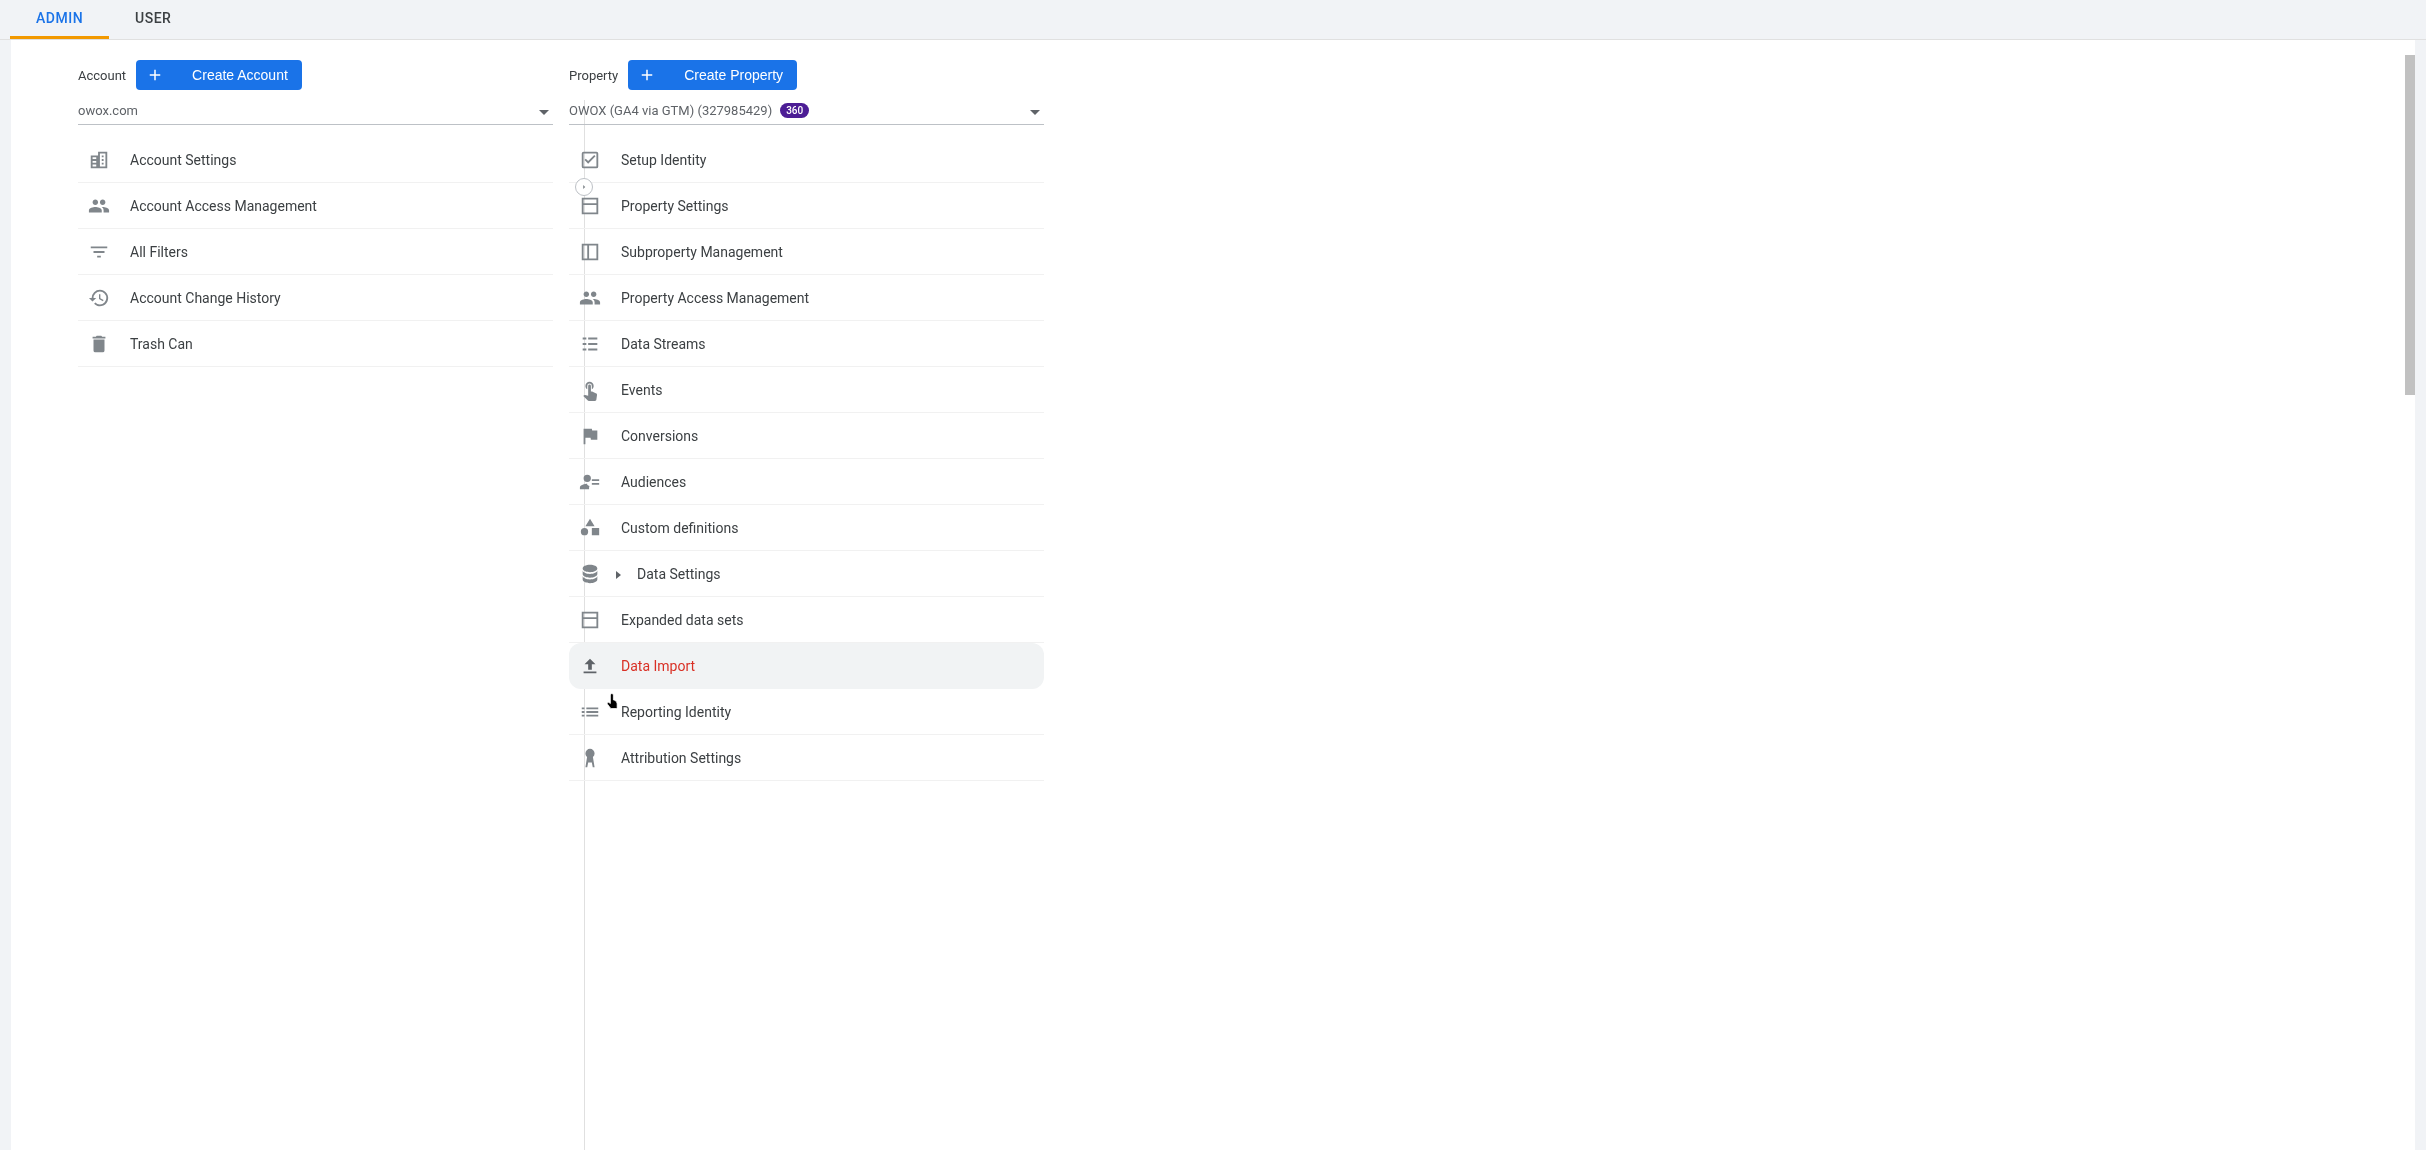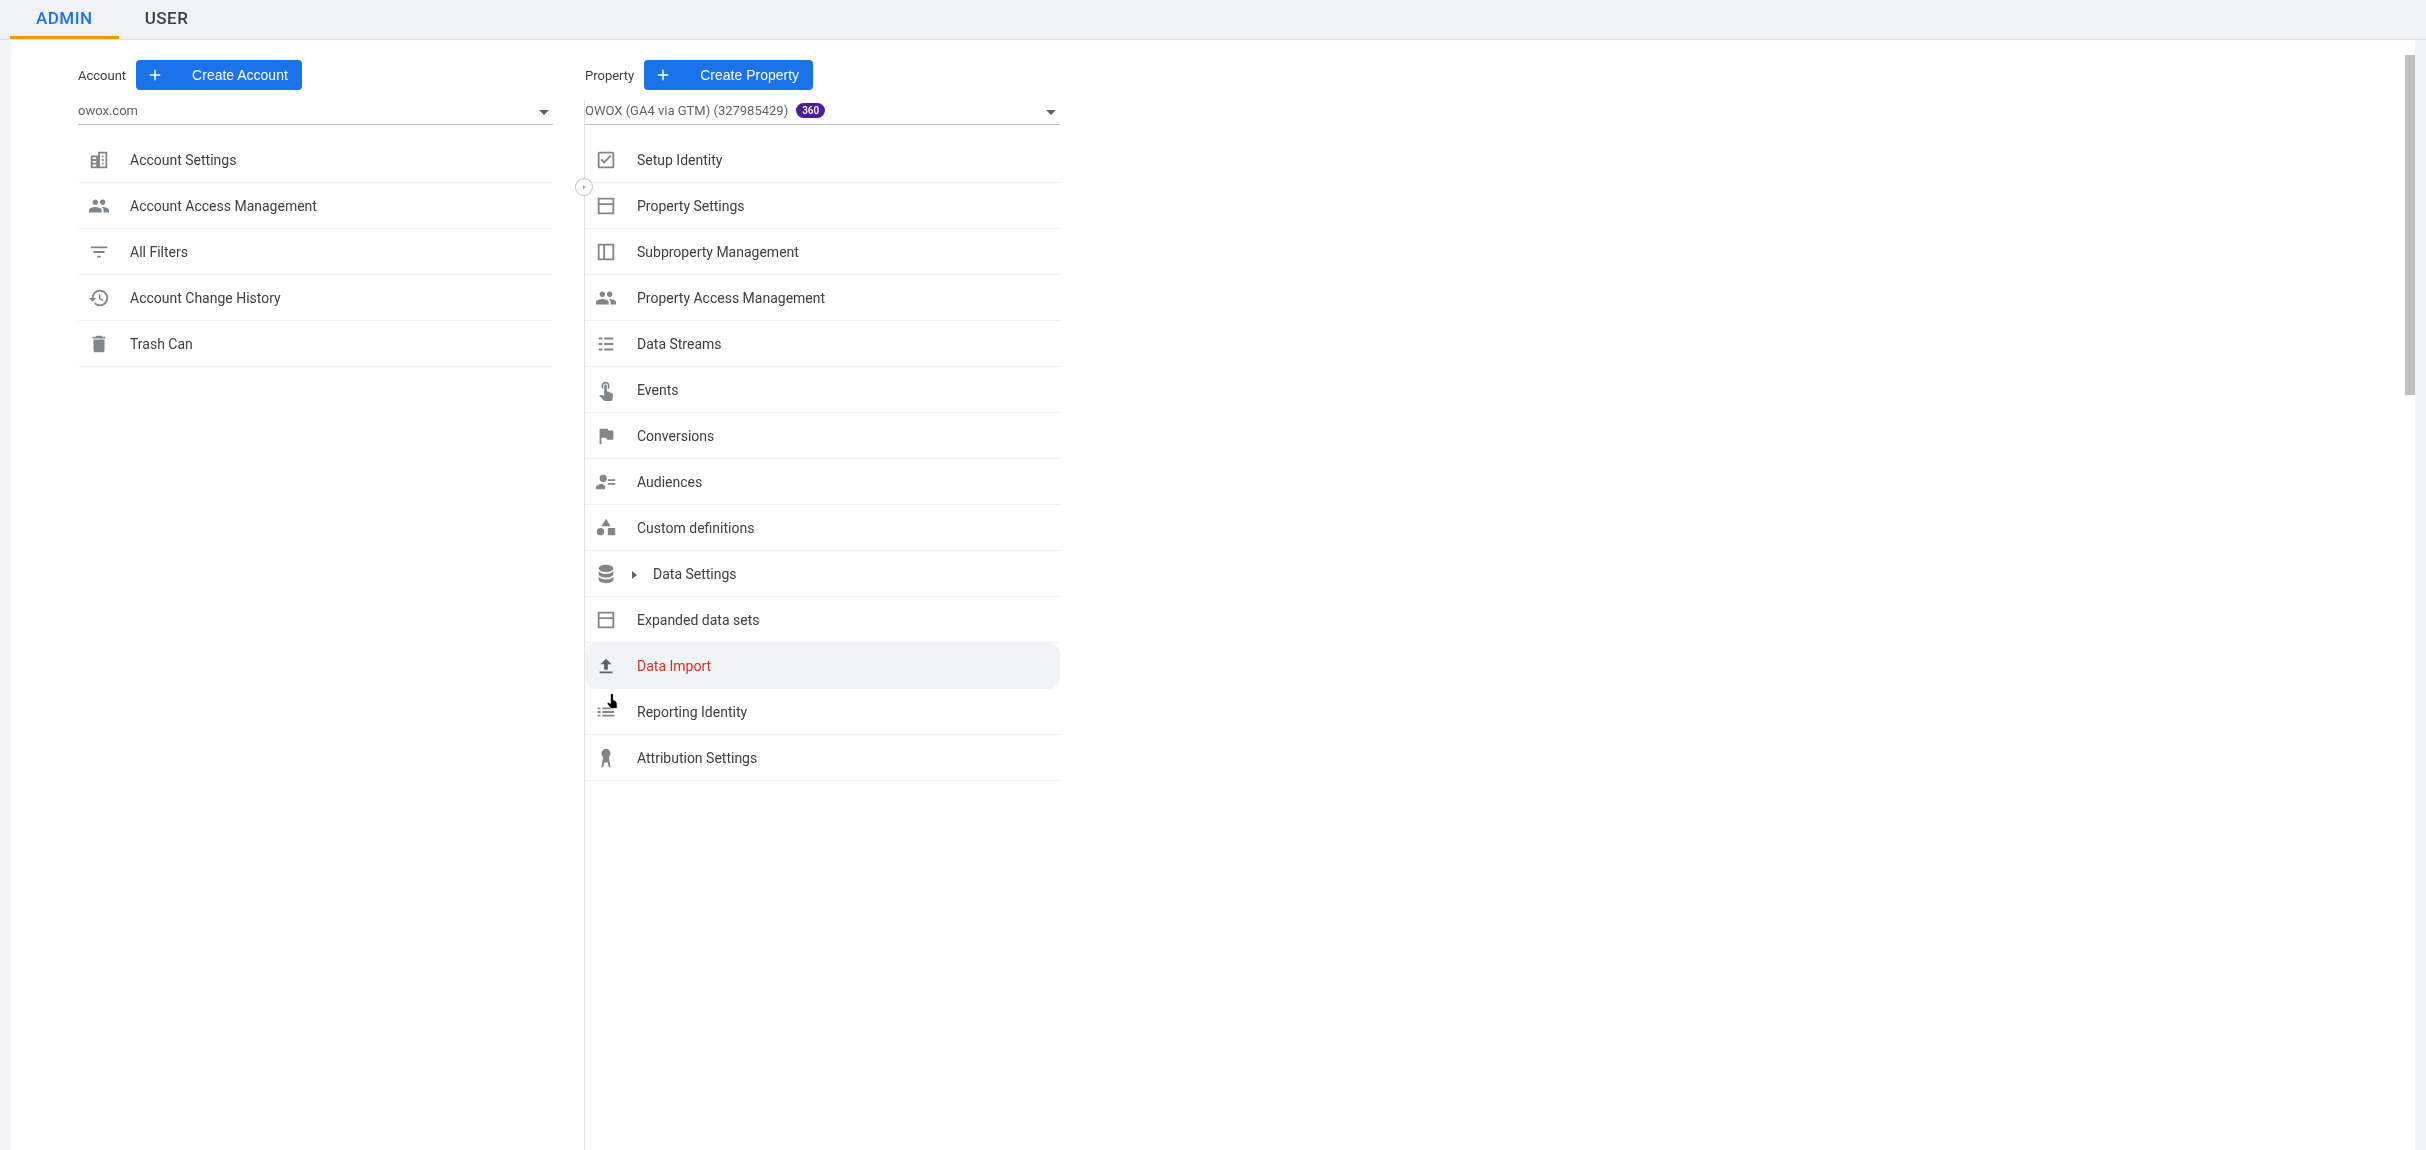--- a/index.html
+++ b/index.html
@@ -16,21 +16,21 @@
       display: flex;
       height: 40px;
       align-items: stretch;
       padding-left: 10px;
       border-bottom: 1px solid #e0e0e0;
     }
     .tab {
       padding: 0 26px;
       display: flex;
       align-items: center;
-      font-size: 17px;
+      font-size: 14px;
       font-weight: 500;
       letter-spacing: 0.5px;
       cursor: pointer;
       color: #3c4043;
       border-bottom: 3px solid transparent;
     }
     .tab.active {
       color: #1a73e8;
       border-bottom-color: #f29900;
     }
@@ -49,21 +49,21 @@
       height: 340px;
       background: #c1c1c1;
       border-radius: 0;
     }
     .column {
       width: 475px;
       padding: 20px 0;
       position: relative;
     }
     .column.account { margin-left: 67px; }
-    .column.property { margin-left: 32px; }
+    .column.property { margin-left: 16px; }
     .col-divider {
       position: absolute;
       right: -32px;
       top: 60px;
       bottom: -500px;
       width: 1px;
       background: #e0e0e0;
     }
     .collapse-btn {
       position: absolute;

